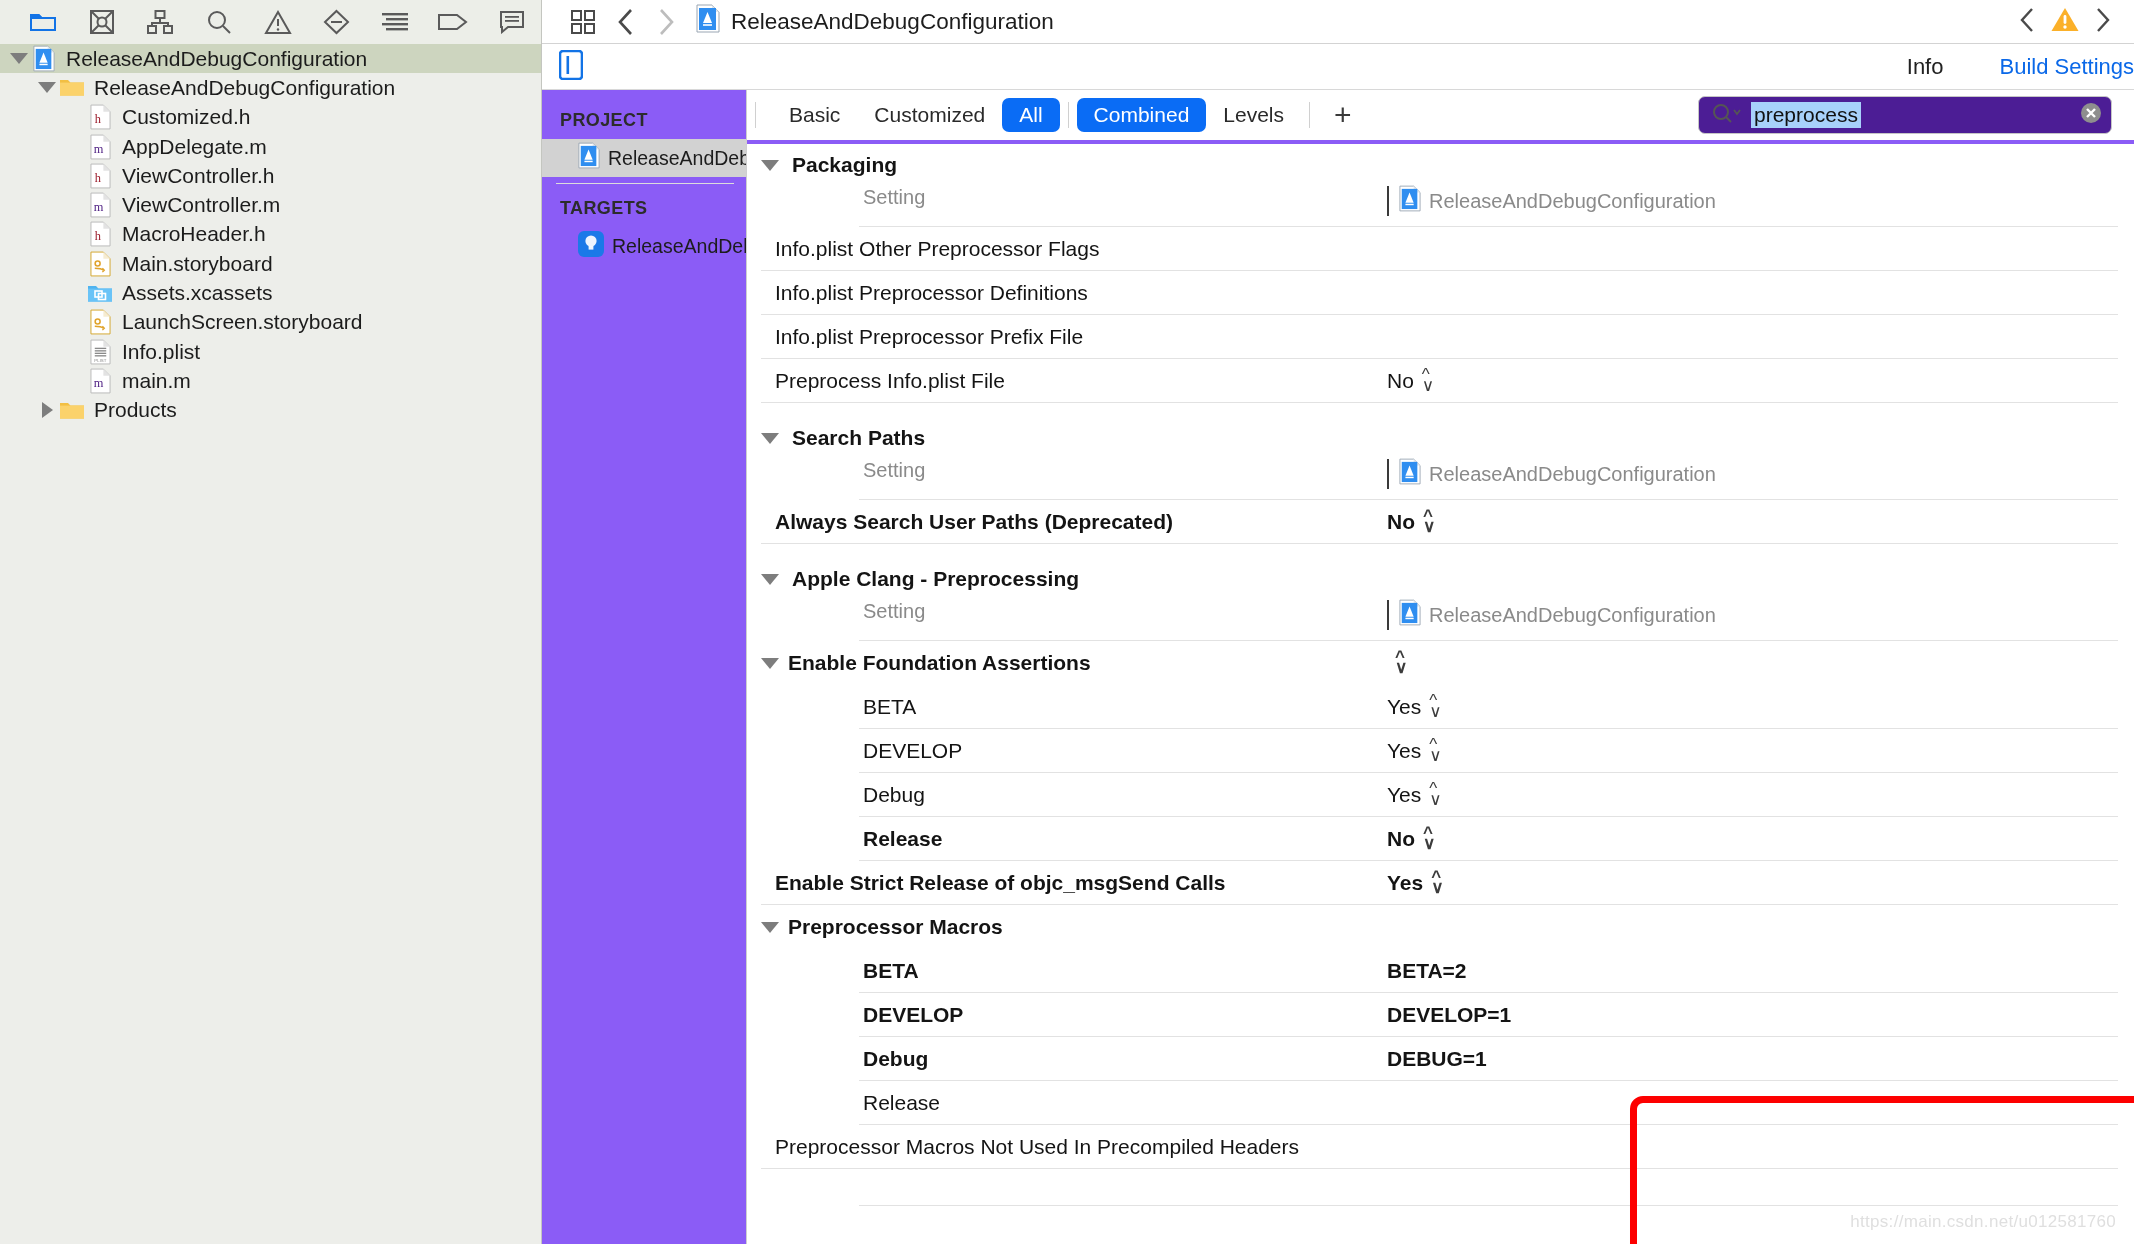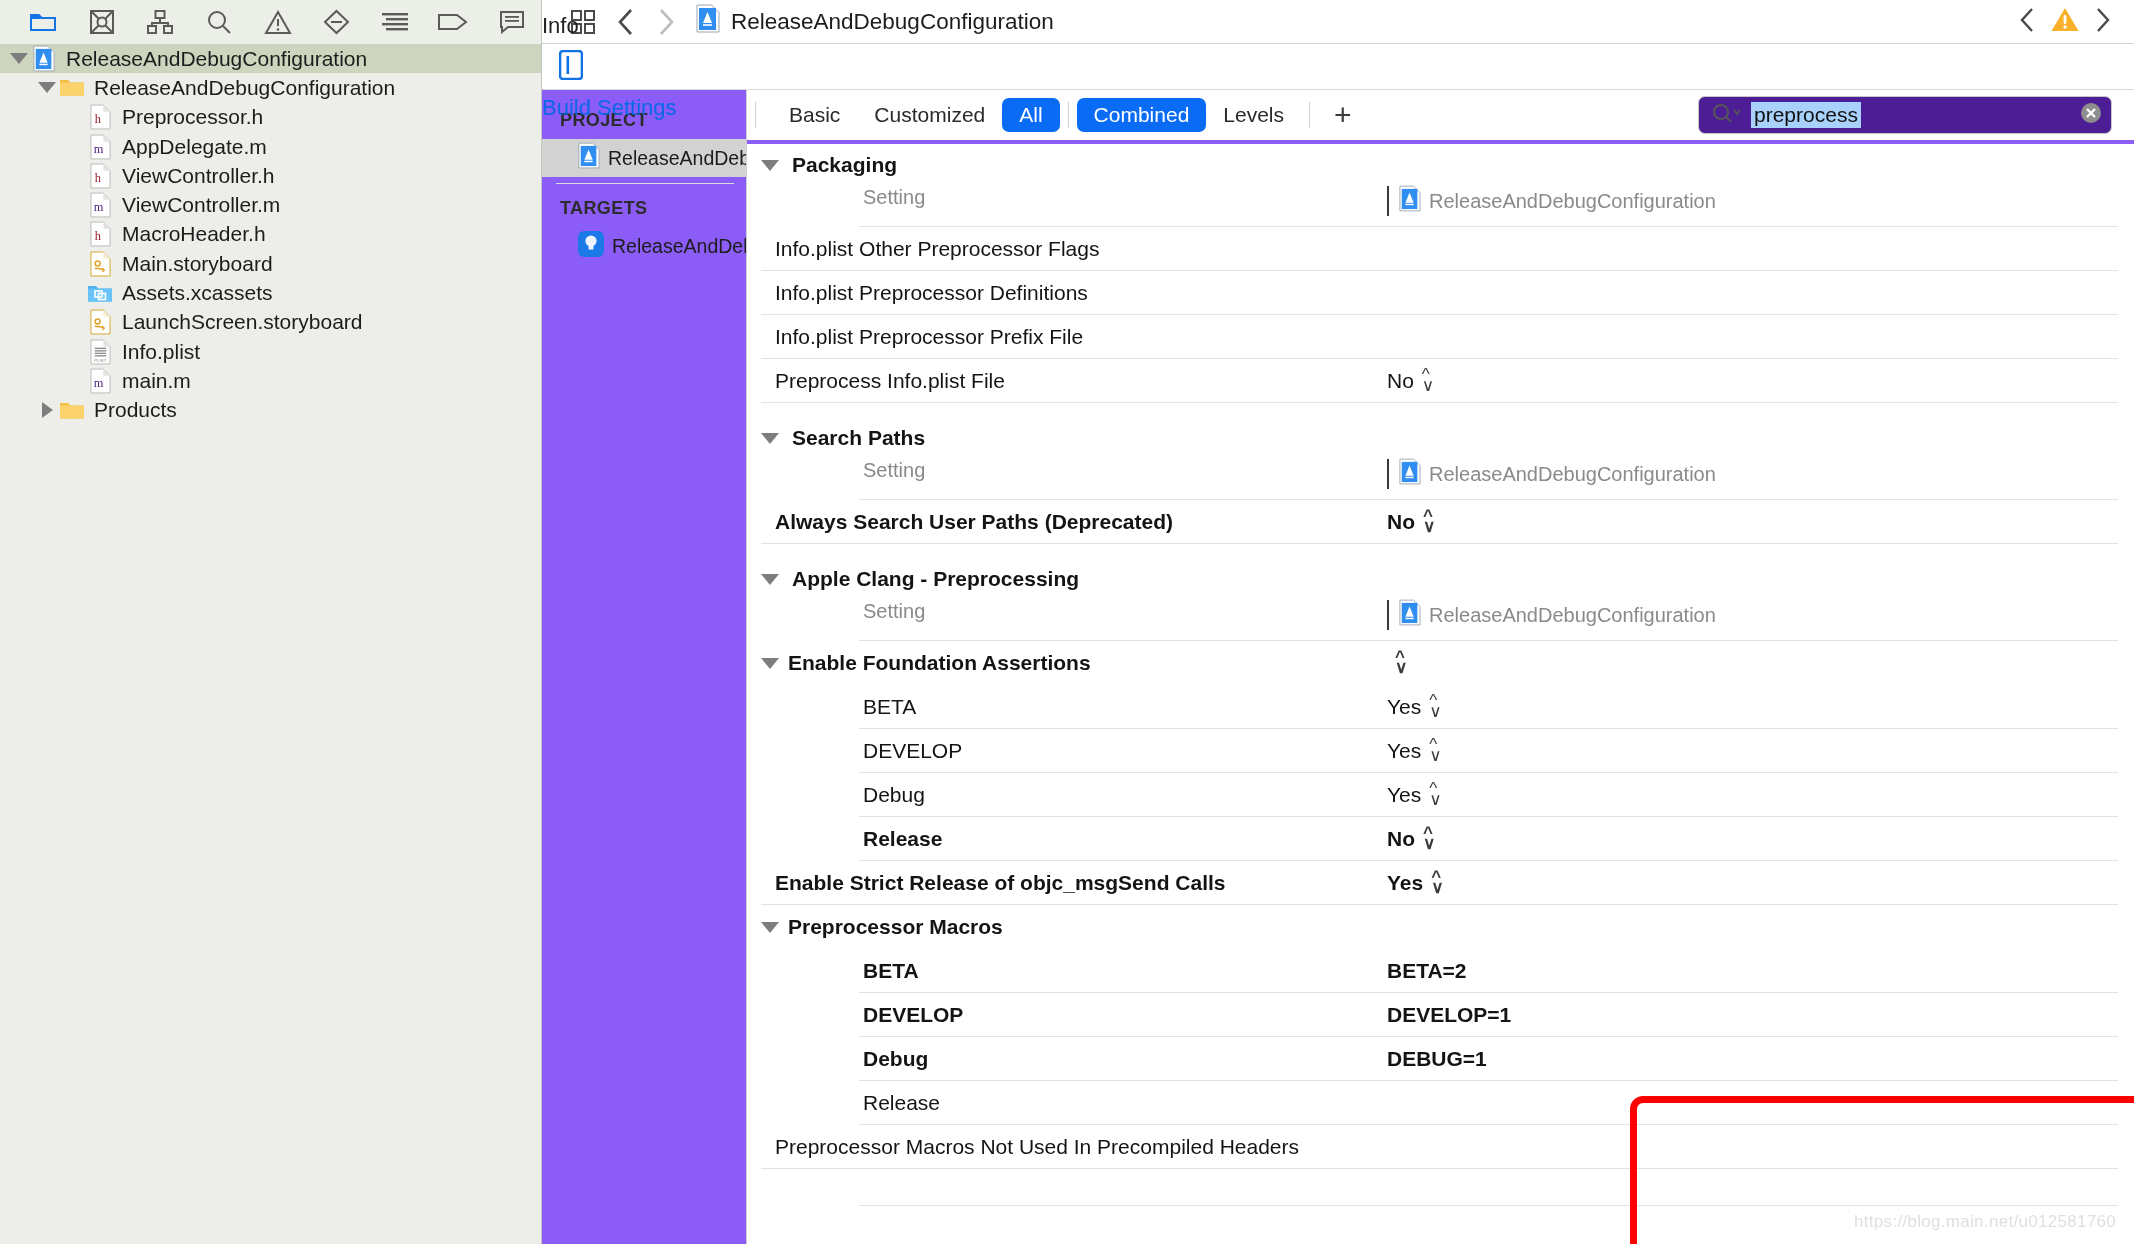--- a/index.html
+++ b/index.html
@@ -55,21 +55,21 @@
   .nav-label { overflow: hidden; text-overflow: ellipsis; }
 
   
   .editor { flex: 1; display: flex; flex-direction: column; min-width: 0; background: #fff; }
 
   .proj-tabbar {
     height: 46px; flex: none; display: flex; align-items: center;
     background: #ffffff; border-bottom: 1px solid #d8d8d8; position: relative;
   }
   .proj-tabbar .listbtn { margin-left: 17px; }
-  .tabs-center { position: absolute; left: 0; right: 0; display: flex; justify-content: flex-end; gap: 56px; flex-direction: column; }
+  .tabs-center { position: absolute; left: 0; right: 0; display: flex; justify-content: flex-end; gap: 56px; }
   .ptab { font-size: 22px; color: #222; cursor: default; }
   .ptab.active { color: #0a68e8; }
 
   .editor-main { flex: 1; display: flex; min-height: 0; }
 
   
   .ptsidebar {
     width: 205px; flex: none; background: #8b5cf6; border-right: 1px solid #cfcfcf;
     padding-top: 12px;
   }
@@ -318,21 +318,21 @@
           </div>
           <div class="nav-row">
             <span class="nav-disc" style="margin-left:64px"></span>
             <span class="nav-ficon">
               <svg width="21" height="26" viewBox="0 0 22 27">
                 <path d="M1 1h13l7 7v18H1z" fill="#fff" stroke="#b9b9b9" stroke-width="1"></path>
                 <path d="M14 1l7 7h-7z" fill="#e3e3e3"></path>
                 <text x="5" y="20" font-family="Liberation Serif, serif" font-size="13" fill="#9c1b2a">h</text>
               </svg>
             </span>
-            <span class="nav-label">Preprocessor.h</span>
+            <span class="nav-label">Customized.h</span>
           </div>
           <div class="nav-row">
             <span class="nav-disc" style="margin-left:64px"></span>
             <span class="nav-ficon">
               <svg width="21" height="26" viewBox="0 0 22 27">
                 <path d="M1 1h13l7 7v18H1z" fill="#fff" stroke="#b9b9b9" stroke-width="1"></path>
                 <path d="M14 1l7 7h-7z" fill="#e3e3e3"></path>
                 <text x="4" y="20" font-family="Liberation Serif, serif" font-size="13" fill="#4b1b80">m</text>
               </svg>
             </span>
@@ -747,20 +747,20 @@
                   <span class="name">Preprocessor Macros Not Used In Precompiled Headers</span>
                   <span class="val">
                     <span></span>
                   </span>
                 </div>
                 <div class="rule-full"></div>
                 <div style="height:36px"></div>
                 <div class="rule"></div>
               </div>
             <div class="redbox"></div>
-            <div class="watermark">https://blog.main.net/u012581760</div>
+            <div class="watermark">https://main.csdn.net/u012581760</div>
           </div>
 
         </div>
       </div>
     </div>
   </div>
 </div>
 
 </body></html>

